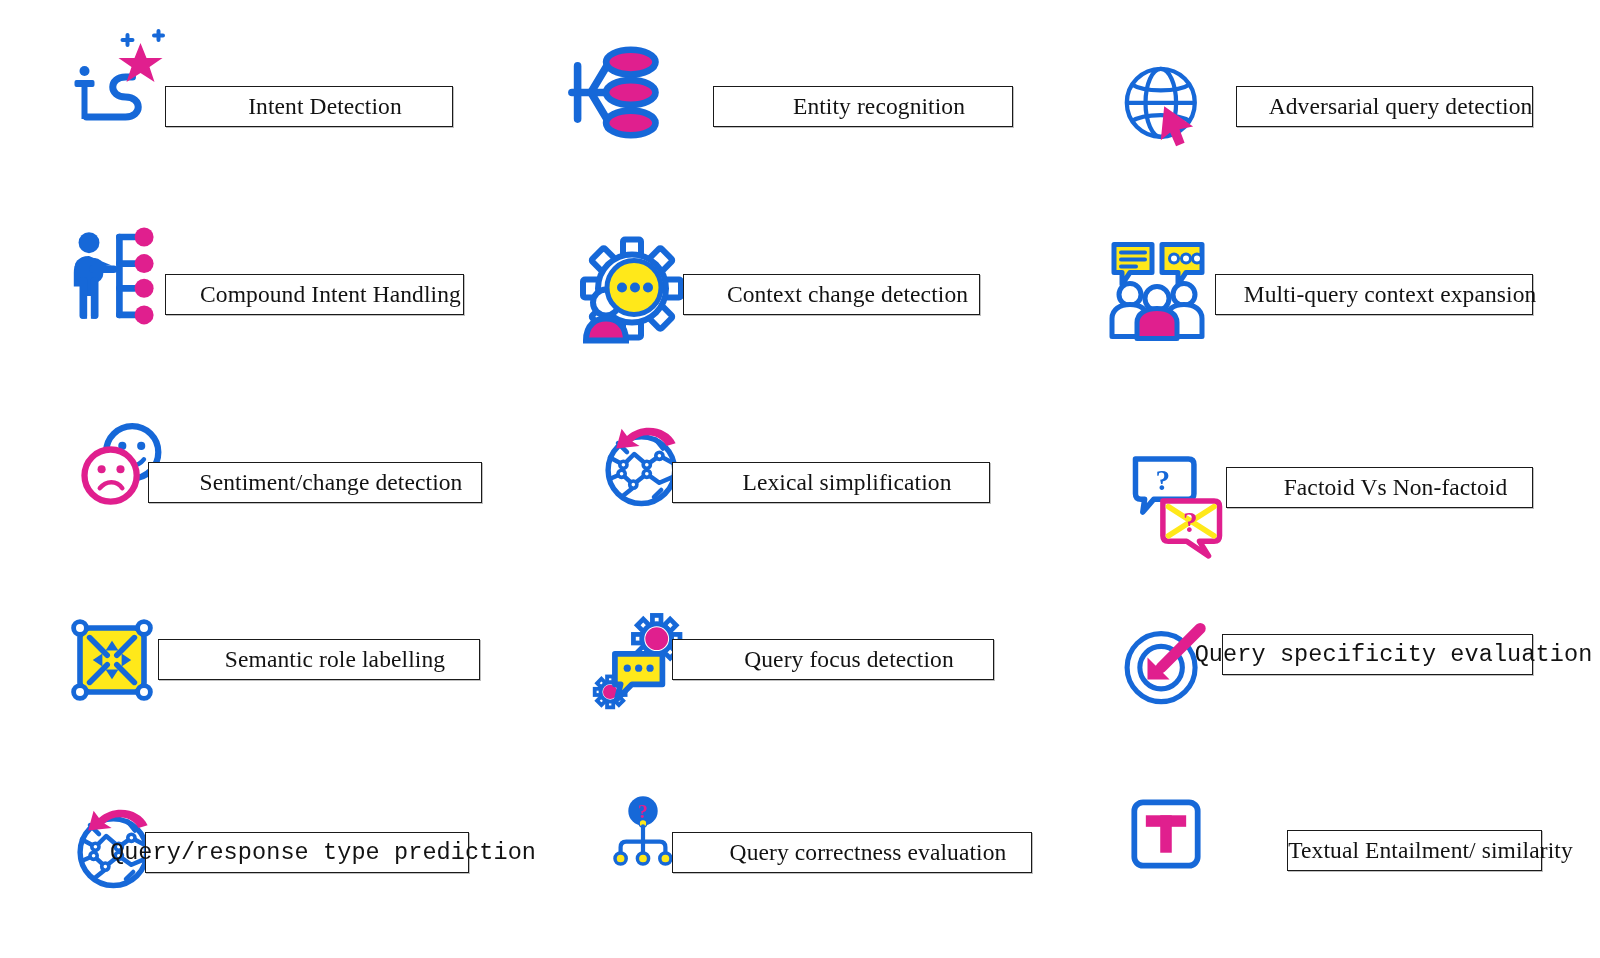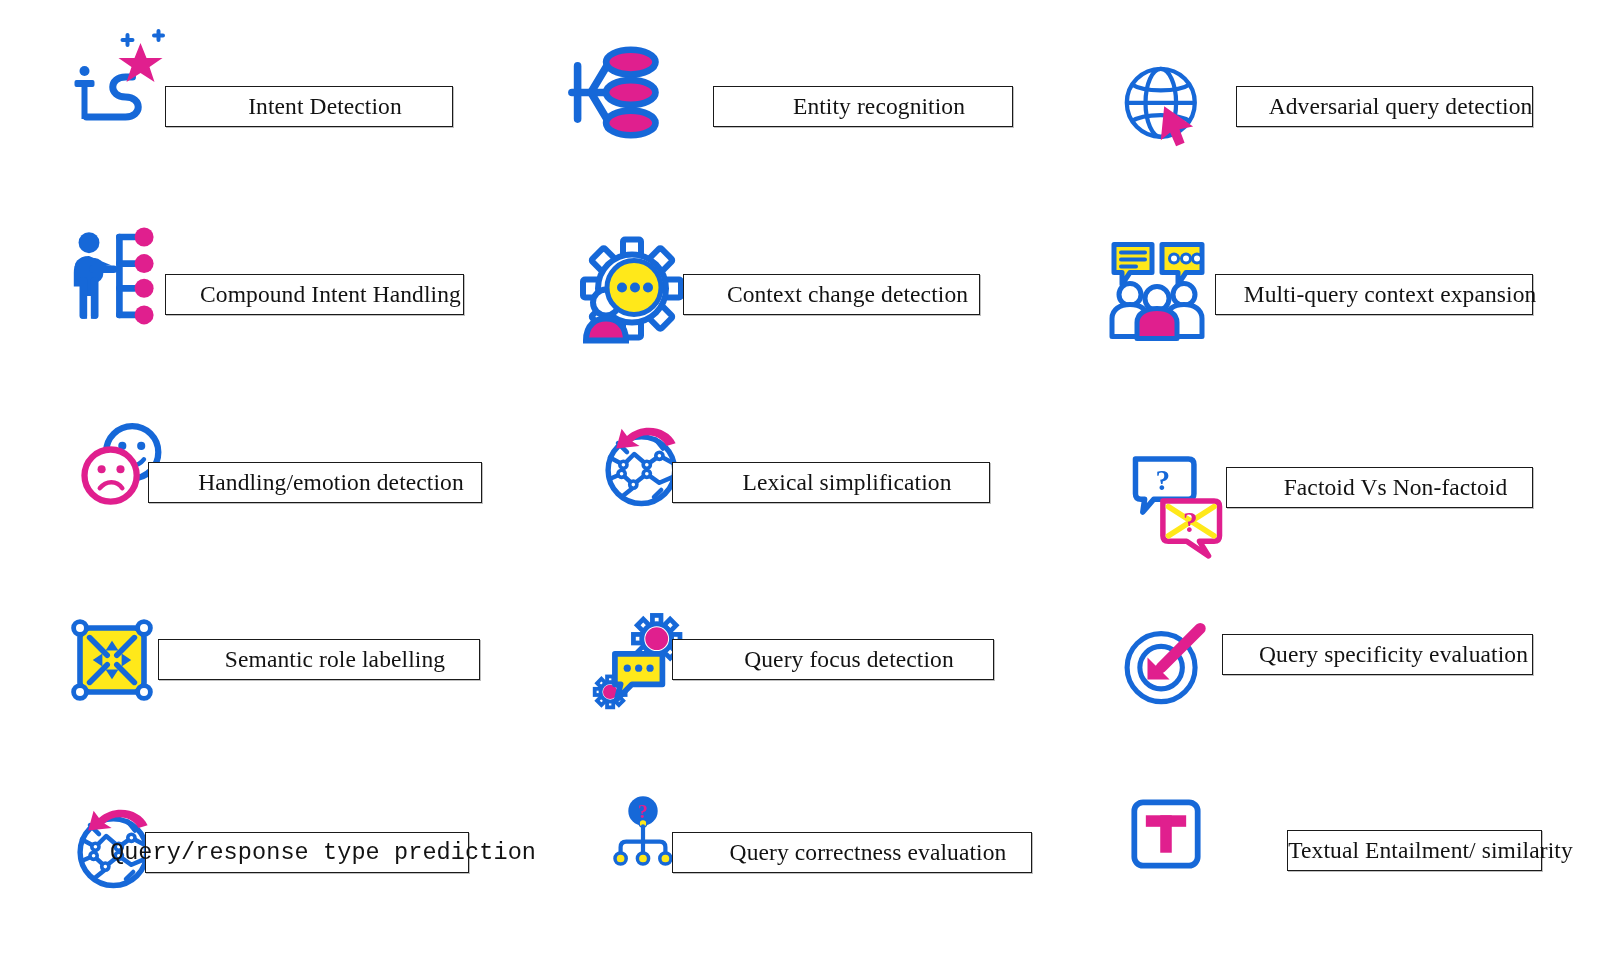--- a/index.html
+++ b/index.html
@@ -179,21 +179,21 @@
           <circle cx="47" cy="31" r="4.5" fill="#1668d8"></circle>
           <circle cx="68" cy="31" r="4.5" fill="#1668d8"></circle>
           <path d="M45 46 C52 55 64 55 71 46" fill="none" stroke="#1668d8" stroke-width="5" stroke-linecap="round"></path>
           <circle cx="34" cy="64" r="29" fill="#fff" stroke="#e01f8e" stroke-width="7"></circle>
           <circle cx="24" cy="57" r="4.5" fill="#e01f8e"></circle>
           <circle cx="45" cy="57" r="4.5" fill="#e01f8e"></circle>
           <path d="M22 78 C29 69 41 69 47 78" fill="none" stroke="#e01f8e" stroke-width="5" stroke-linecap="round"></path>
         </svg>
       </div>
       <div class="label-box shadow-box" style="left: 148px; top: 462px; width: 334px;">
-        <span>Handling/emotion detection</span>
+        <span>Sentiment/change detection</span>
       </div>
     </div>
     <div class="cell" style="left: 0px; top: 0px;">
       <div class="icon-wrap" style="left: 600px; top: 418px; width: 90px; height: 90px;">
         <svg width="90" height="90" viewBox="0 0 100 100" xmlns="http://www.w3.org/2000/svg">
           <circle cx="46" cy="58" r="37" fill="#fff" stroke="#1668d8" stroke-width="6"></circle>
           <path d="M11 44 L26 52 L38 40 L52 52 L66 42 L81 50" fill="none" stroke="#1668d8" stroke-width="5" stroke-linecap="round" stroke-linejoin="round"></path>
           <path d="M10 68 L24 62 L37 74 L52 62 L66 72 L80 66" fill="none" stroke="#1668d8" stroke-width="5" stroke-linecap="round" stroke-linejoin="round"></path>
           <path d="M20 28 L30 38 M62 24 L70 34 M26 86 L36 78 M60 88 L68 80" stroke="#1668d8" stroke-width="5" stroke-linecap="round"></path>
           <circle cx="26" cy="52" r="4" fill="#fff" stroke="#1668d8" stroke-width="4"></circle>
@@ -277,21 +277,21 @@
     </div>
     <div class="cell" style="left: 0px; top: 0px;">
       <div class="icon-wrap" style="left: 1122px; top: 620px; width: 85px; height: 85px;">
         <svg width="85" height="85" viewBox="0 0 100 100" xmlns="http://www.w3.org/2000/svg">
           <circle cx="46" cy="56" r="40" fill="none" stroke="#1668d8" stroke-width="6"></circle>
           <circle cx="46" cy="56" r="25" fill="none" stroke="#1668d8" stroke-width="6"></circle>
           <path d="M46 56 L92 10" stroke="#e01f8e" stroke-width="13" stroke-linecap="round"></path>
           <path d="M30 70 L30 44 L56 70 Z" fill="#e01f8e"></path>
         </svg>
       </div>
-      <div class="label-box shadow-box" style="left: 1222px; top: 634px; width: 311px;">
+      <div class="label-box shadow-box" style="left: 1222px; top: 634px; width: 311px; font-family: Liberation Mono, monospace;">
         <span>Query specificity evaluation</span>
       </div>
     </div>
     <div class="cell" style="left: 0px; top: 0px;">
       <div class="icon-wrap" style="left: 72px; top: 800px; width: 90px; height: 90px;">
         <svg width="90" height="90" viewBox="0 0 100 100" xmlns="http://www.w3.org/2000/svg">
           <circle cx="46" cy="58" r="37" fill="#fff" stroke="#1668d8" stroke-width="6"></circle>
           <path d="M11 44 L26 52 L38 40 L52 52 L66 42 L81 50" fill="none" stroke="#1668d8" stroke-width="5" stroke-linecap="round" stroke-linejoin="round"></path>
           <path d="M10 68 L24 62 L37 74 L52 62 L66 72 L80 66" fill="none" stroke="#1668d8" stroke-width="5" stroke-linecap="round" stroke-linejoin="round"></path>
           <path d="M20 28 L30 38 M62 24 L70 34 M26 86 L36 78 M60 88 L68 80" stroke="#1668d8" stroke-width="5" stroke-linecap="round"></path>

